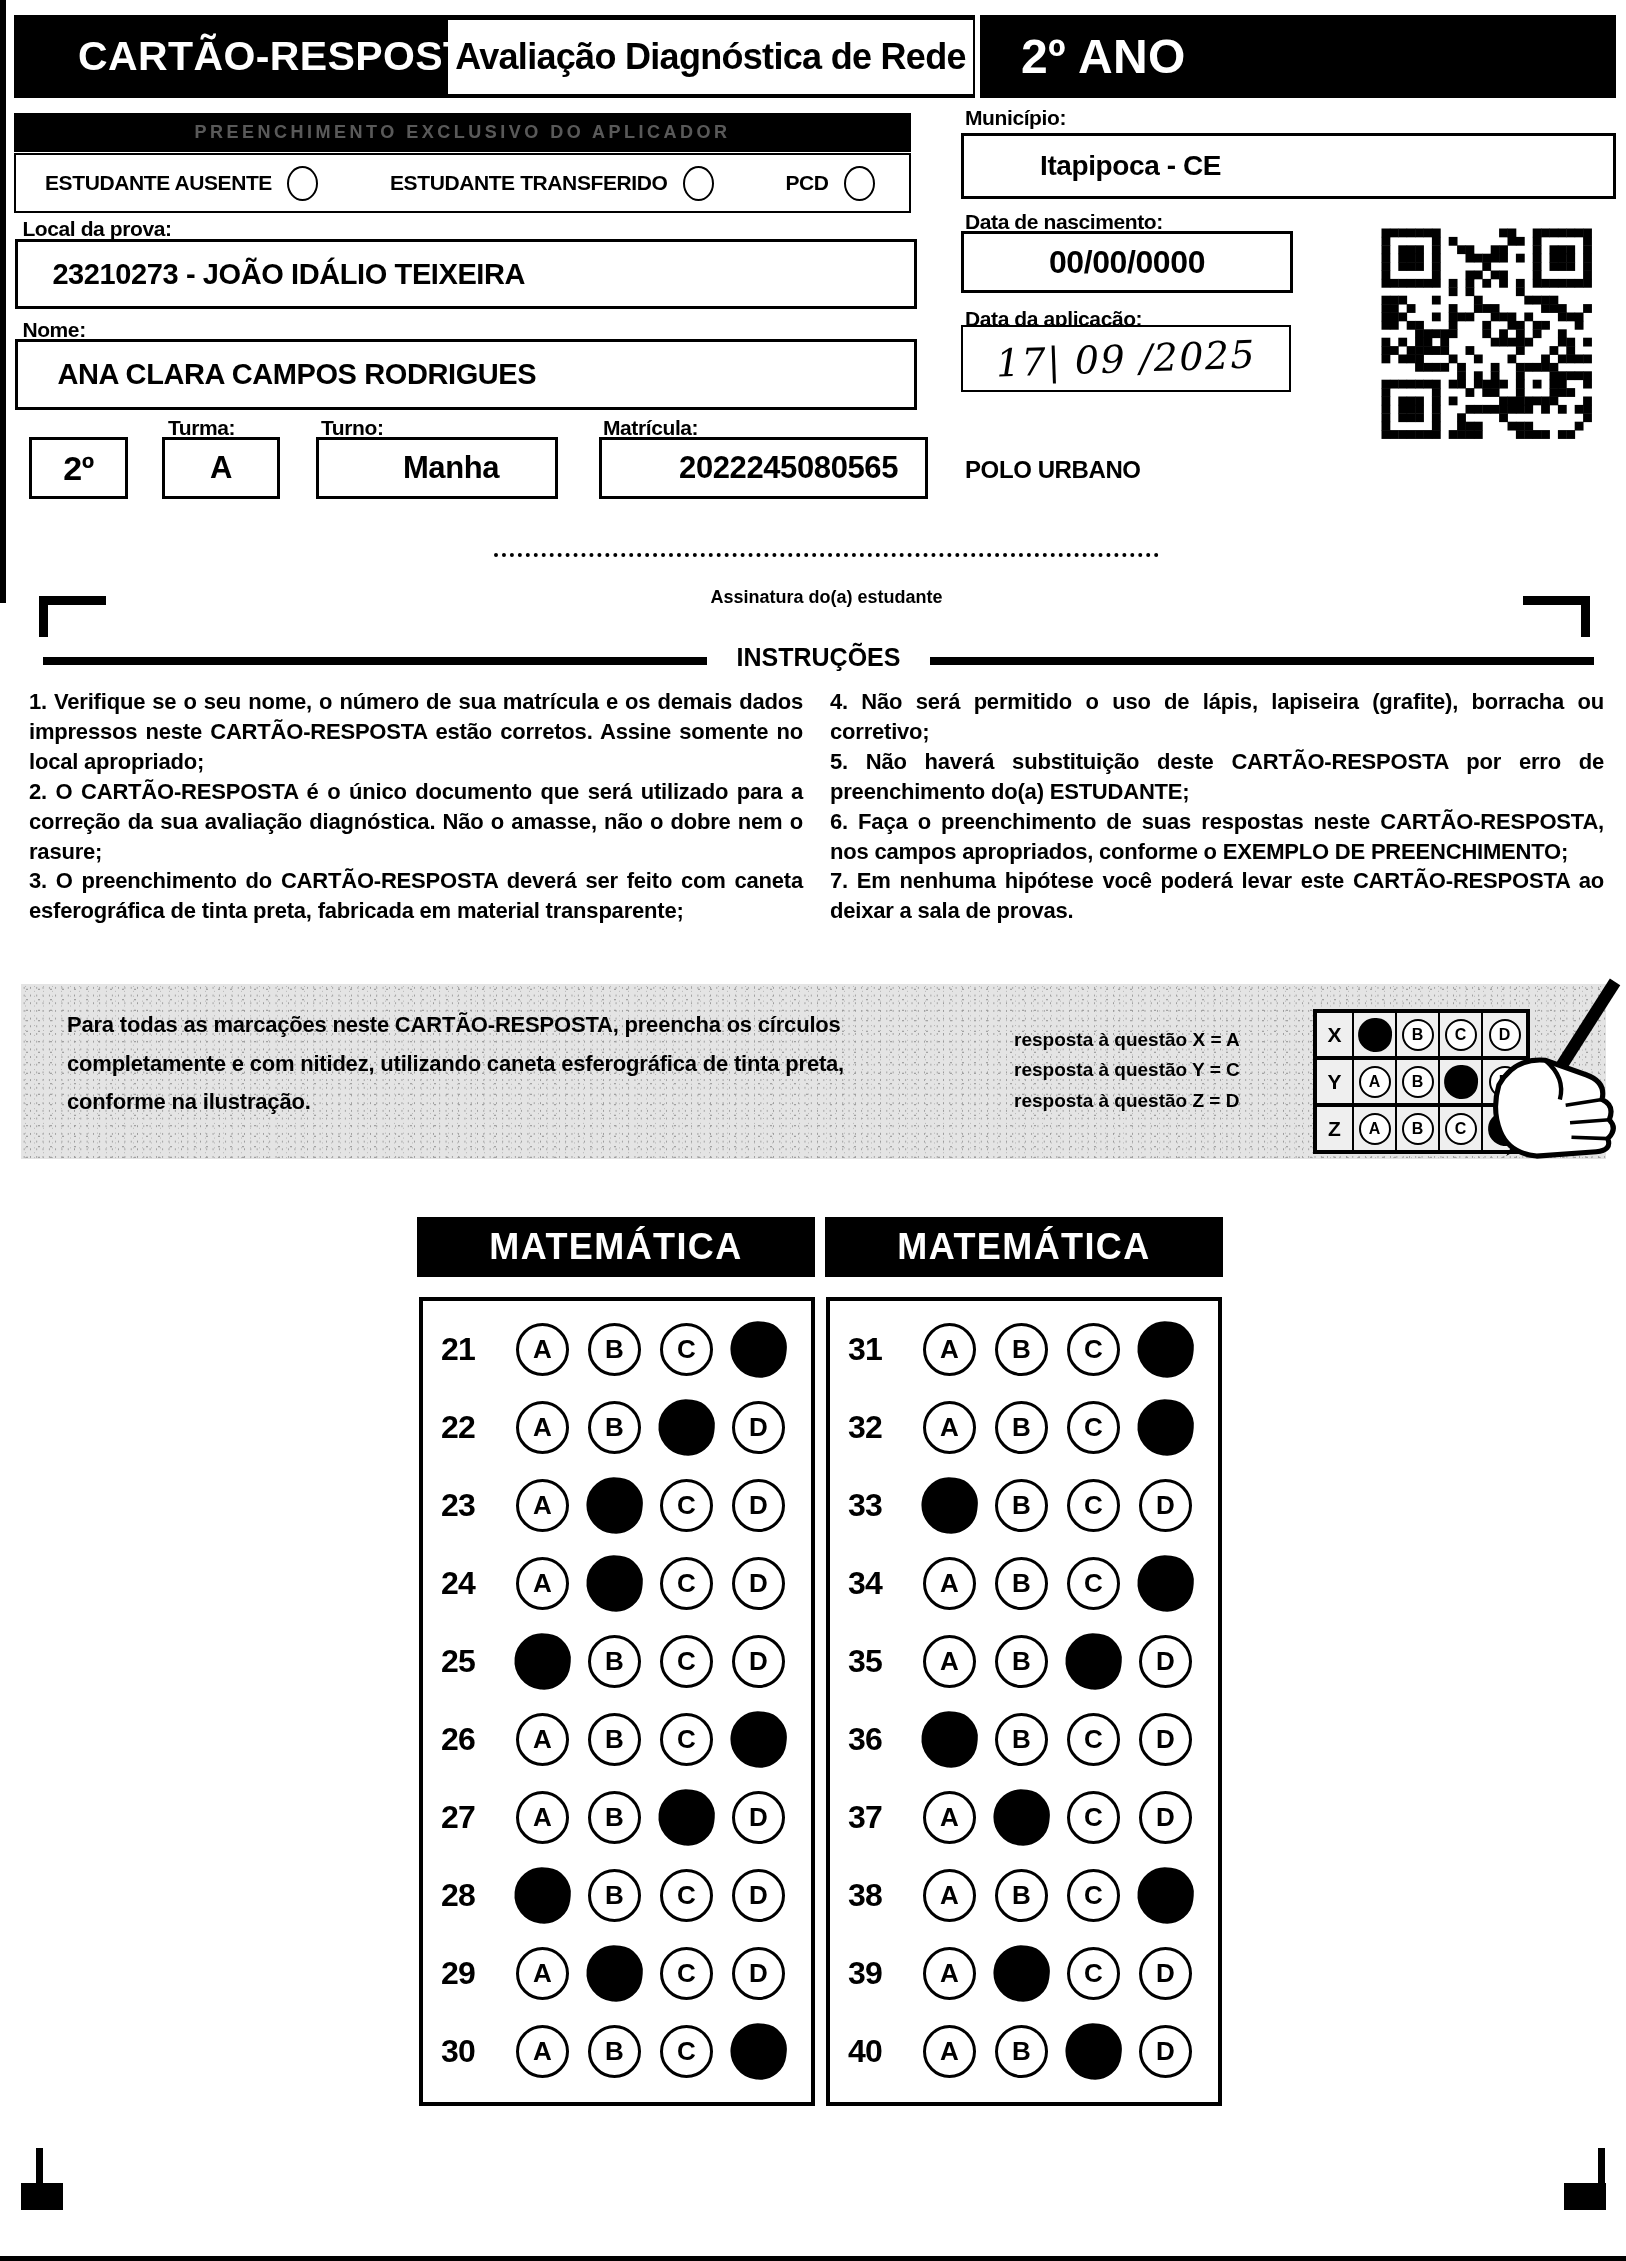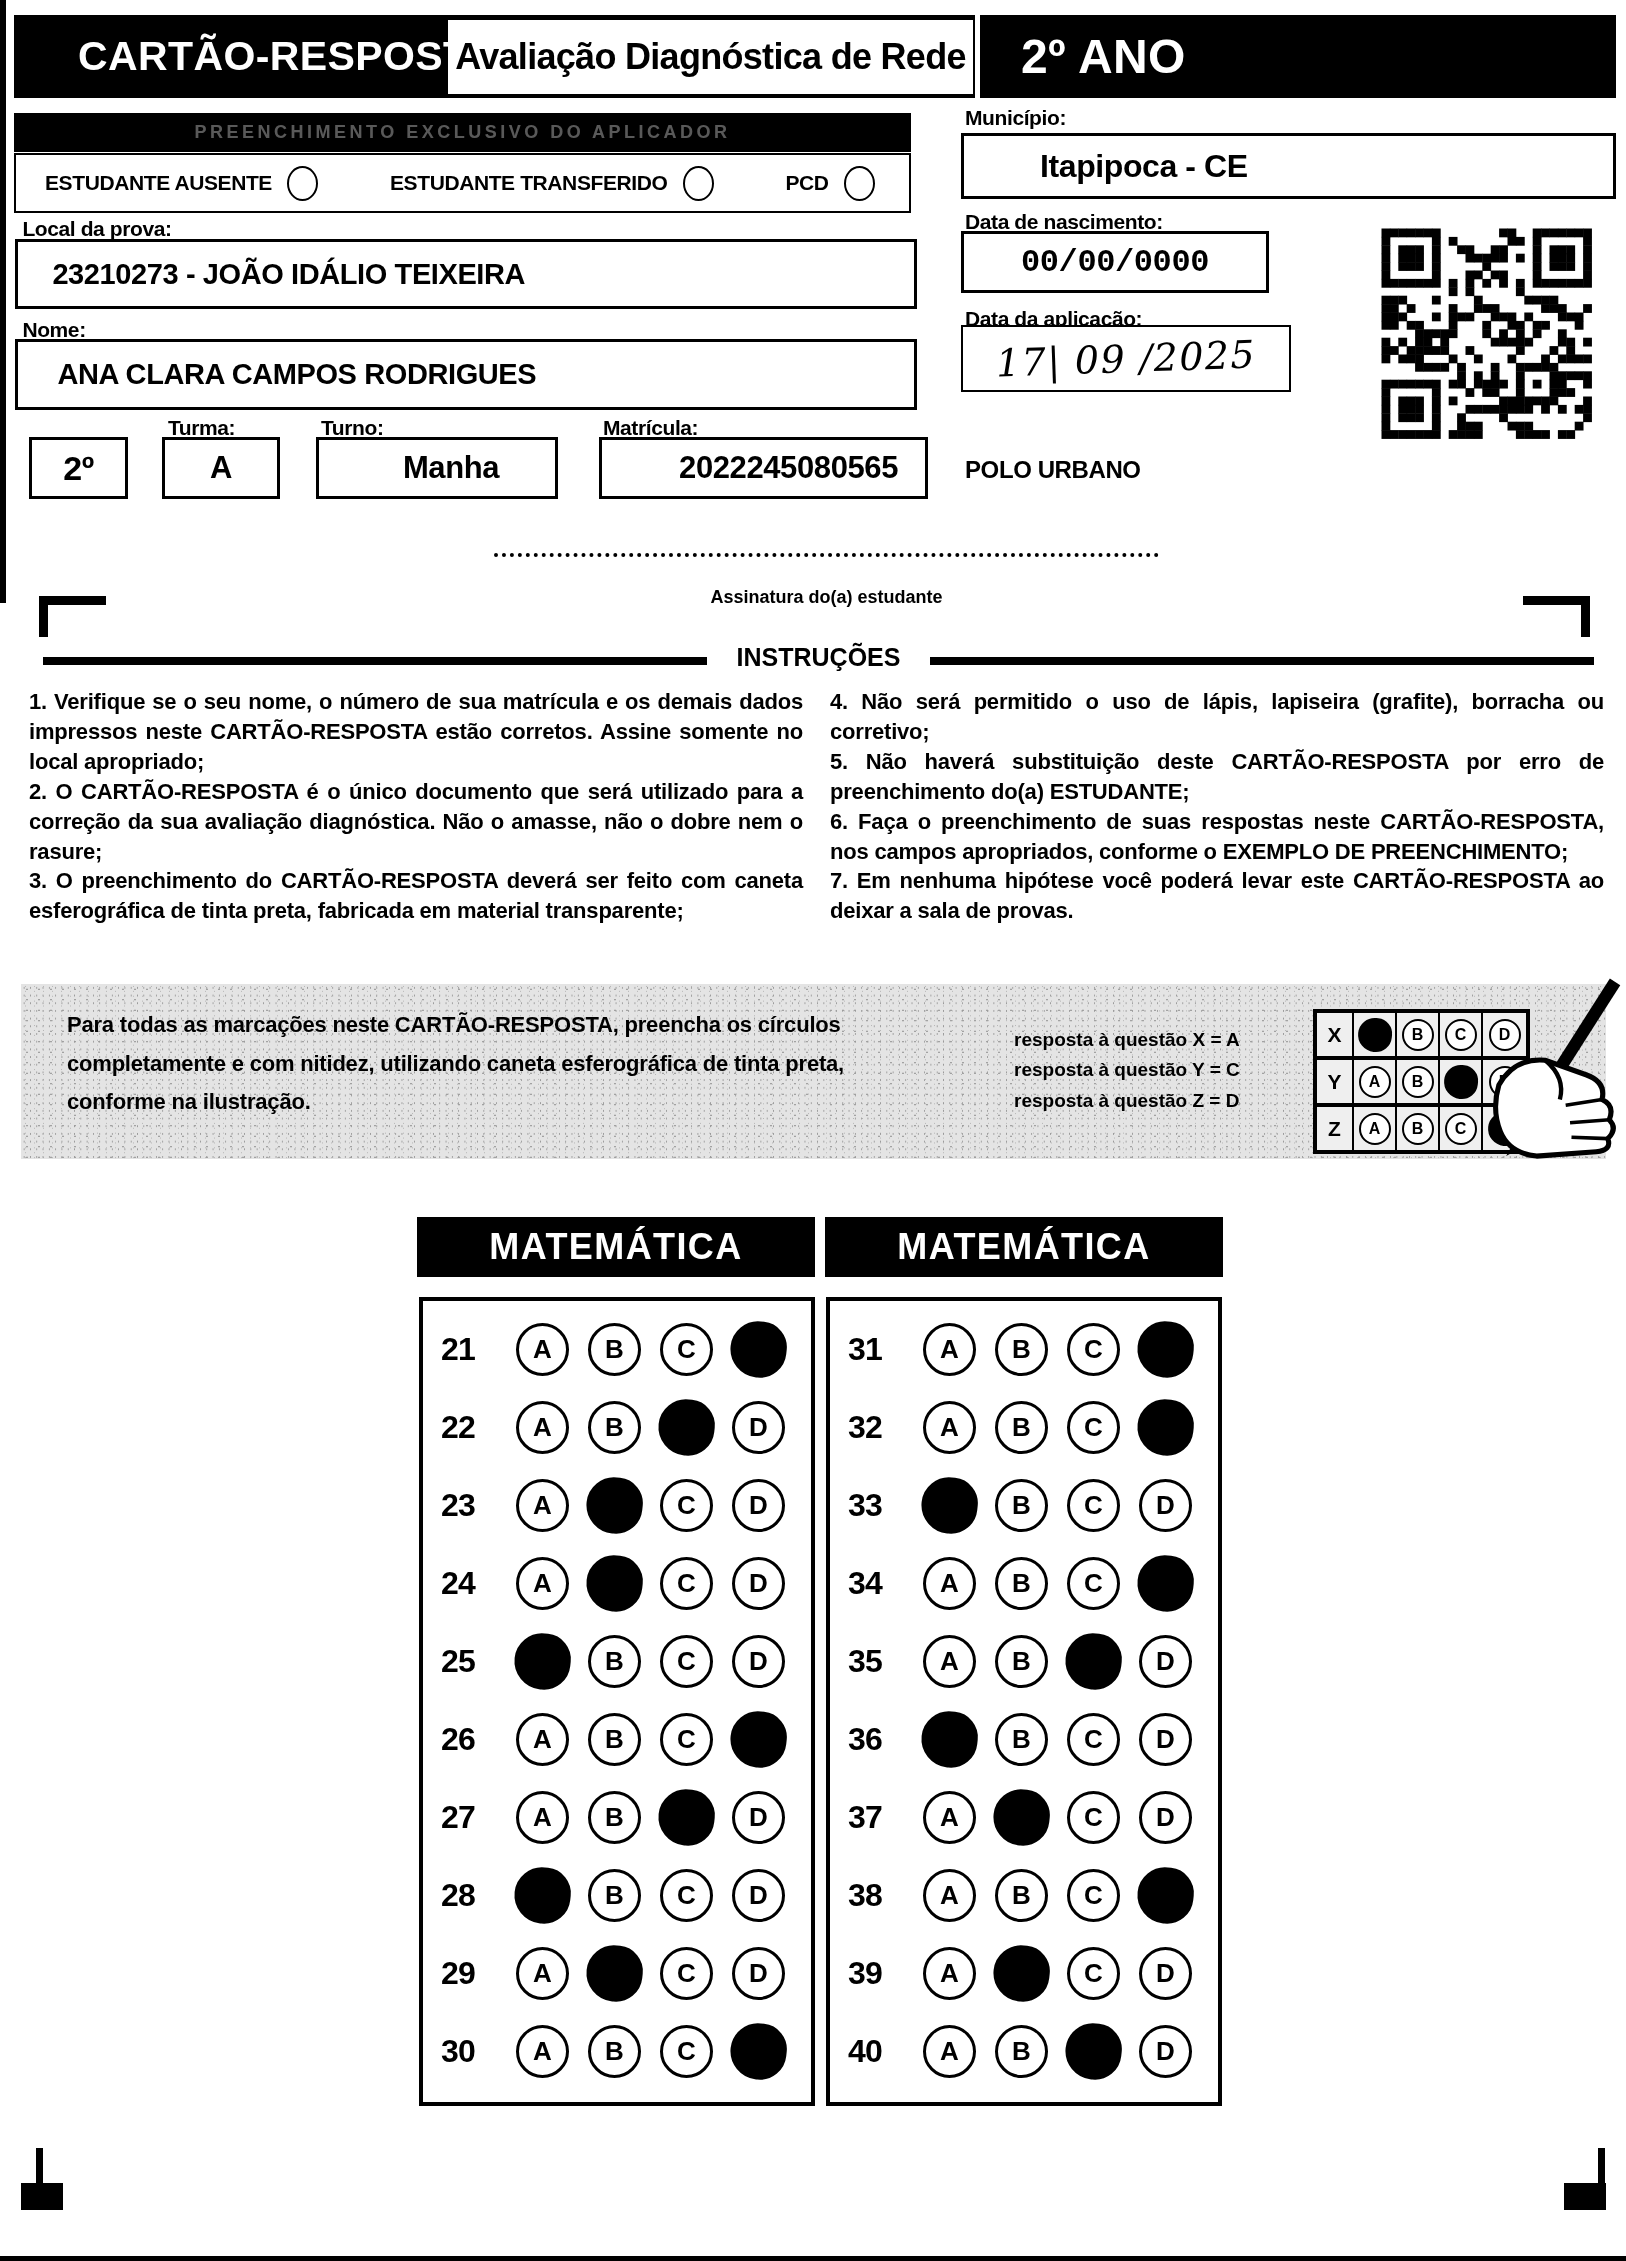--- a/index.html
+++ b/index.html
@@ -85,25 +85,25 @@
       <span class="lbl">PCD</span>
       <span class="oval"></span>
     </div>
   </div>
   <div class="abs blackbox" style="left:14px;top:113px;width:897px;height:39px;display:flex;align-items:center;justify-content:center;">
     <span class="faded" style="font-size:18px;letter-spacing:3.5px;font-weight:700;">PREENCHIMENTO EXCLUSIVO DO APLICADOR</span>
   </div>
 
   <div class="abs lbl" style="left:965px;top:106px;">Município:</div>
   <div class="abs bordered" style="left:961px;top:133px;width:655px;height:66px;">
-    <div class="val" style="height:100%;padding-left:76px;font-size:32px;">Itapipoca - CE</div>
+    <div class="val" style="height:100%;padding-left:76px;font-size:28px;">Itapipoca - CE</div>
   </div>
 
   <div class="abs lbl" style="left:965px;top:210px;">Data de nascimento:</div>
-  <div class="abs bordered" style="left:961px;top:231px;width:308px;height:62px;font-family:Liberation Mono, monospace;">
+  <div class="abs bordered" style="left:961px;top:231px;width:332px;height:62px;">
     <div class="val center" style="height:100%;font-size:32px;">00/00/0000</div>
   </div>
 
   <div class="abs lbl" style="left:965px;top:307px;">Data da aplicação:</div>
   <div class="abs" style="left:961px;top:325px;width:330px;height:67px;border:2.8px solid #000;box-sizing:border-box;background:#fff;">
     <div class="val center hand-note" style="height:100%;">17| 09 /2025</div>
   </div>
 
   <div class="abs" style="left:1378px;top:225px;width:217px;height:217px;background:#fff;">
     <svg id="qr-svg" width="217" height="217" viewBox="-5 -5 310 310" fill="#000">

